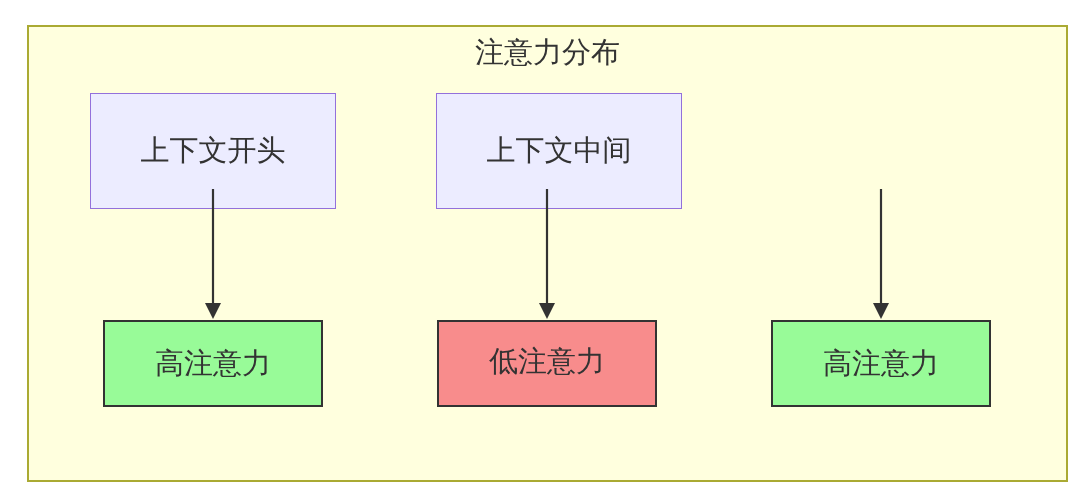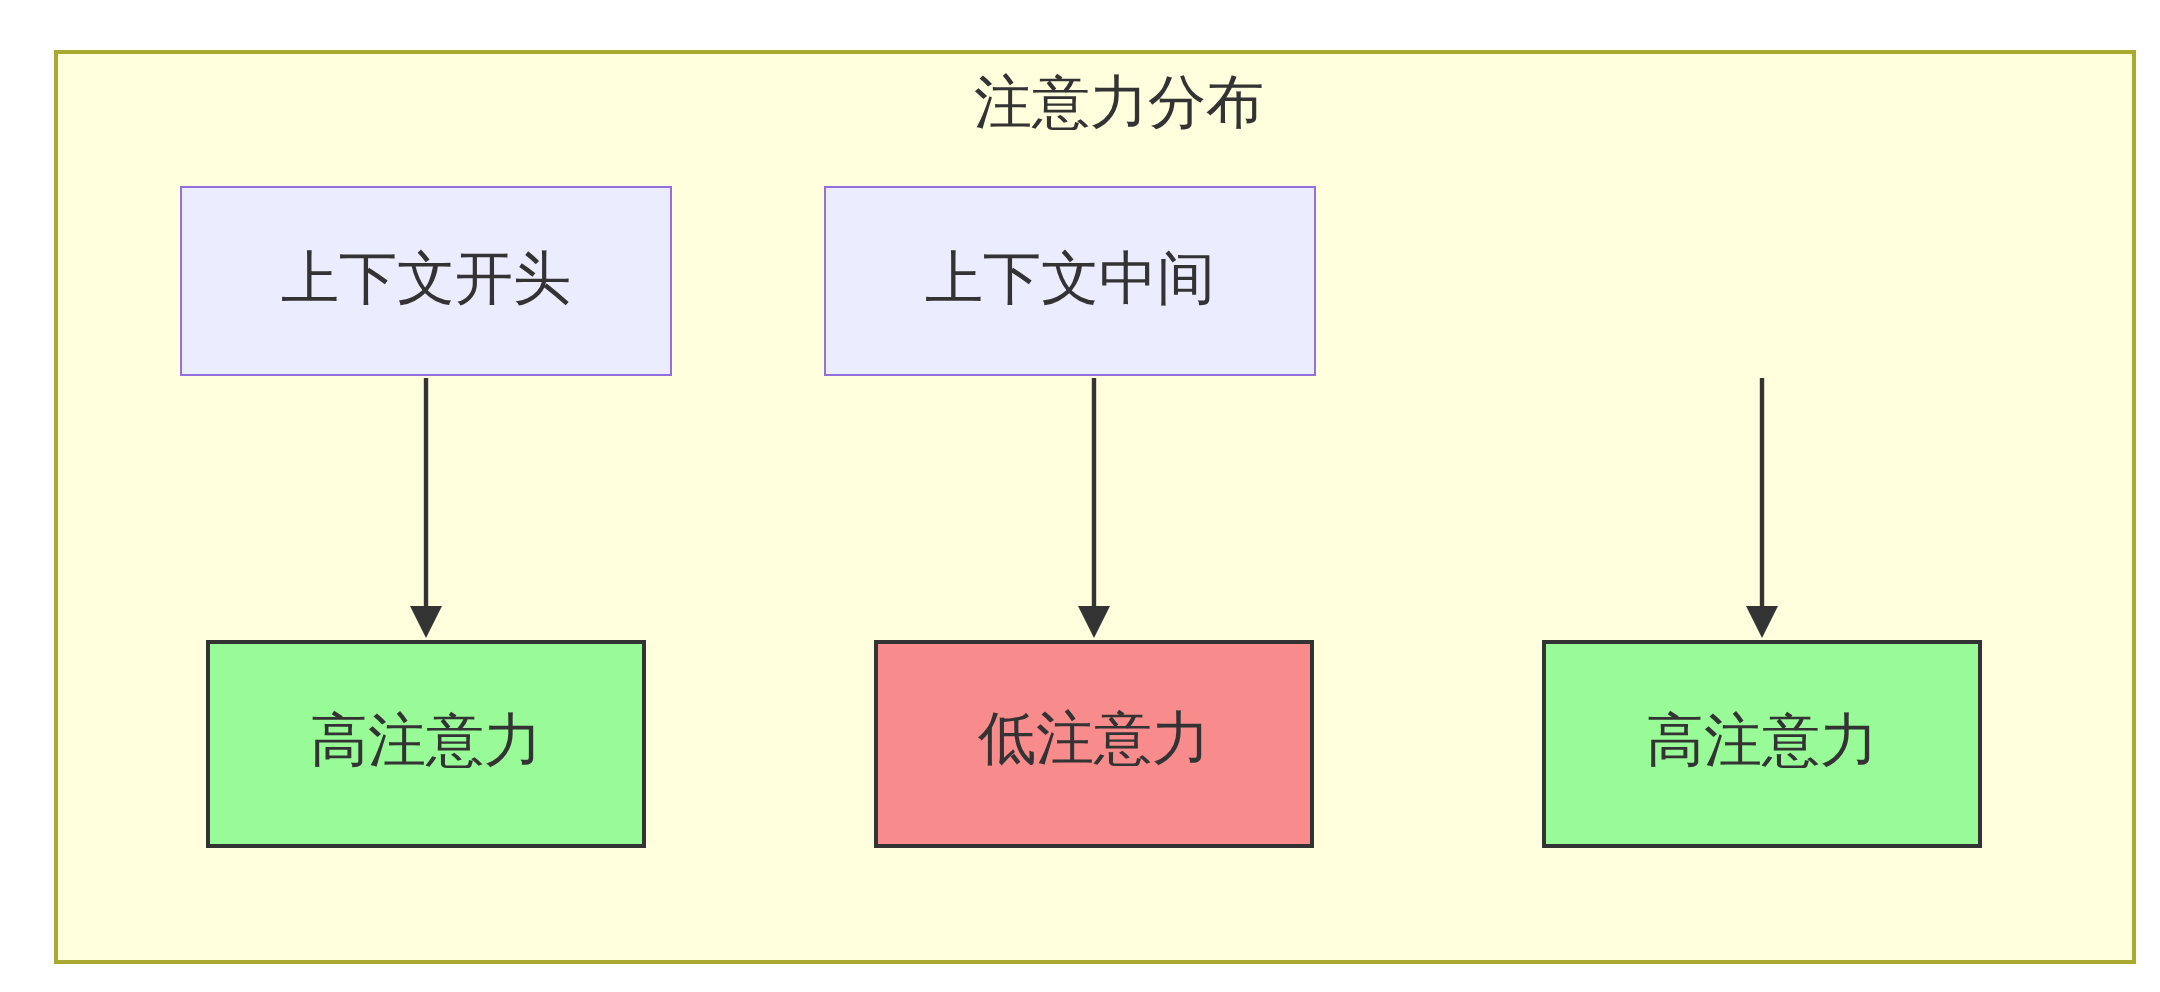--- a/index.html
+++ b/index.html
@@ -21,47 +21,46 @@
     box-sizing: border-box;
   }
   .group-title {
     position: absolute;
     left: 0; top: 9px;
     width: 100%;
     text-align: center;
     font-size: 29px;
     line-height: 1.15;
     color: var(--text-color, #333333);
-    padding-left: 12px;
   }
   .node {
     position: absolute;
     display: flex;
     align-items: center;
     justify-content: center;
     box-sizing: border-box;
     font-size: 29px;
     line-height: 1.1;
     text-align: center;
   }
   .context {
     top: 93px;
-    width: 246px; height: 95px;
+    width: 246px; height: 116px;
     background: var(--context-fill, #ececff);
     border: 1.5px solid var(--context-border, #9370db);
   }
   .result {
     top: 320px;
-    width: 220px; height: 104px;
+    width: 220px; height: 87px;
     border: 2.5px solid var(--result-border, #333333);
   }
   .result[data-level="high"] { background: var(--high-fill, #98fb98); }
   .result[data-level="low"]  { background: var(--low-fill, #f88c8c); font-family: Liberation Mono, monospace; }
   .n-a { left: 90px; }
-  .n-b { left: 412px; }
+  .n-b { left: 436px; }
   .n-c { left: 758px; }
   .n-d { left: 103px; }
   .n-e { left: 437px; }
   .n-f { left: 771px; }
   .edge-layer {
     position: absolute;
     left: 0; top: 0;
     width: 1080px; height: 496px;
     pointer-events: none;
   }

